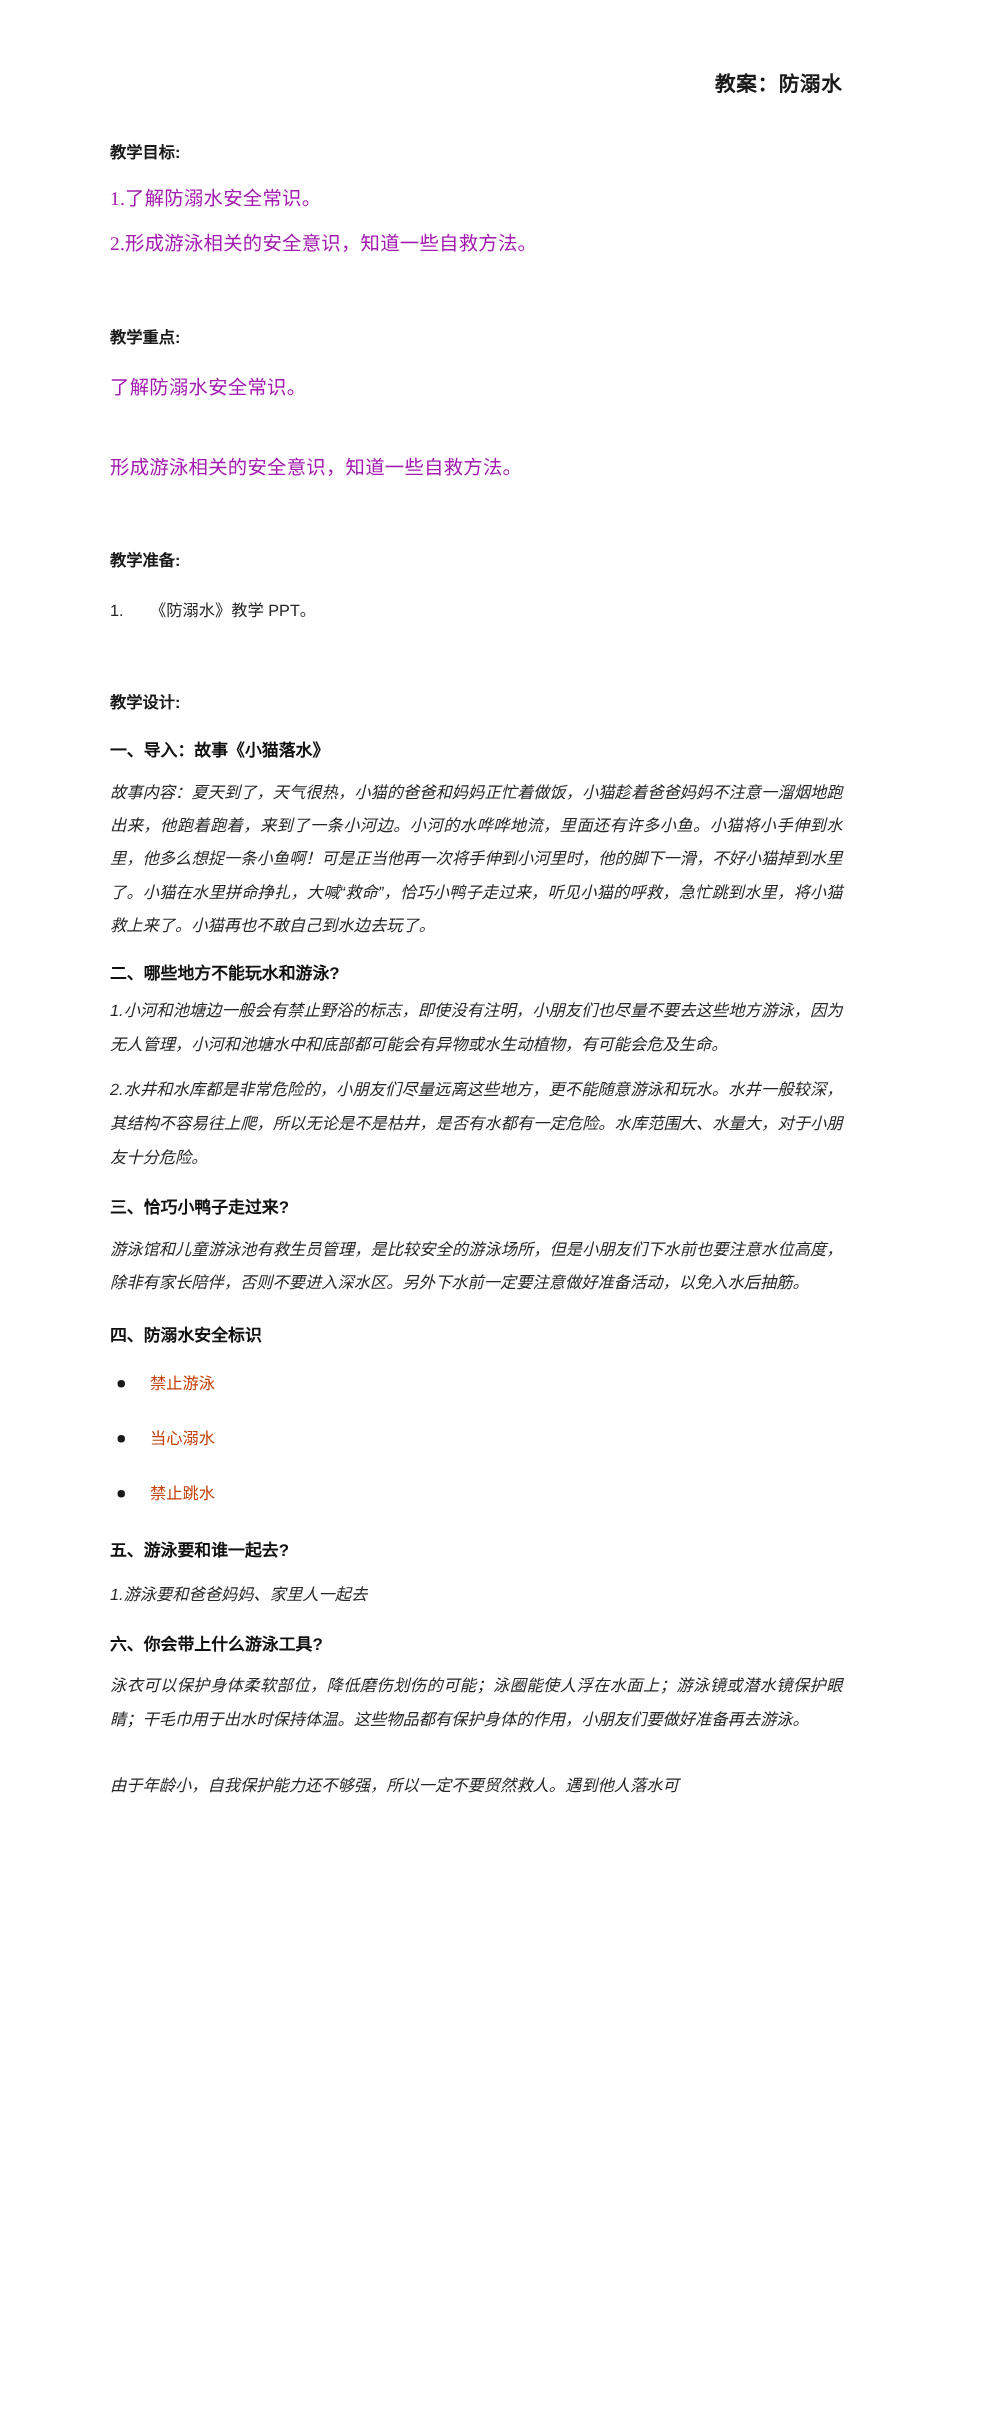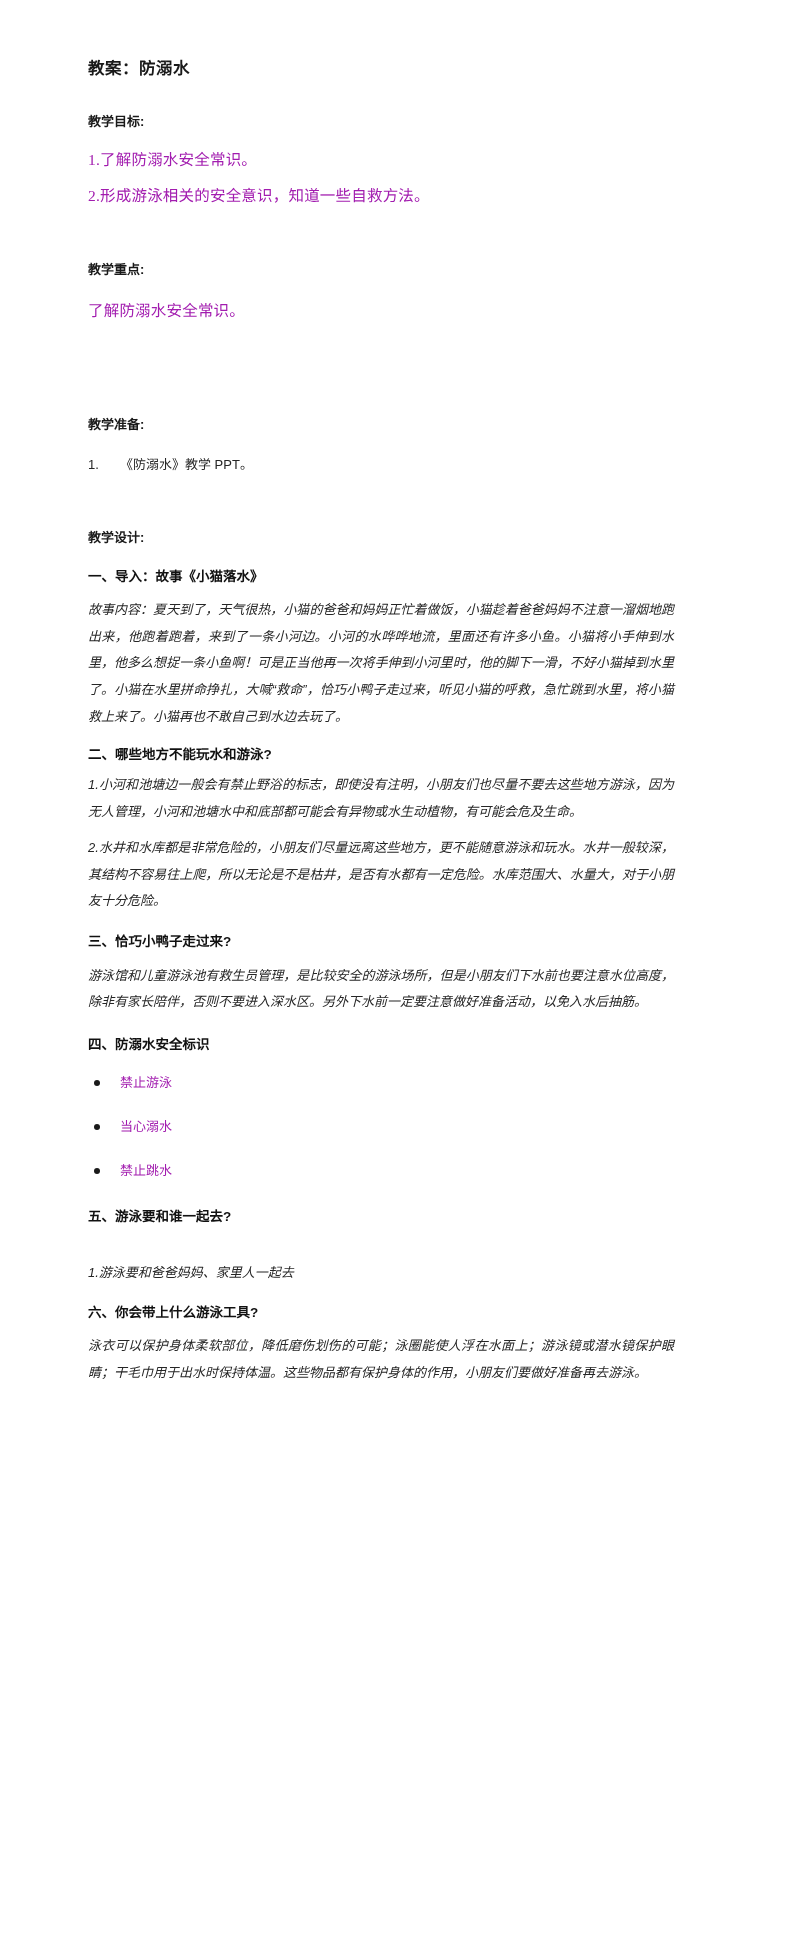--- a/index.html
+++ b/index.html
@@ -25,21 +25,21 @@
   }
   .doc-body {
     position: absolute;
     left: 88px;
     top: 0;
     width: 586px;
   }
 
   
   .doc-title {
-    text-align: left;
+    text-align: right;
     font-weight: bold;
     font-size: 16.5px;
     letter-spacing: 0.5px;
     color: #1a1a1a;
     margin: 0;
     padding-top: 57px;
     padding-bottom: 0;
     line-height: 1.4;
   }
 
@@ -67,21 +67,20 @@
     font-size: 13px;
     color: #262626;
     line-height: 2.05;
     margin: 0;
     text-align: justify;
     text-justify: inter-ideograph;
     font-style: italic;
   }
   .body-p.tight {
     line-height: 1.95;
-    margin-top: 21px;
   }
 
   
   .sec-head {
     font-weight: bold;
     font-size: 13.5px;
     color: #111111;
     line-height: 1.6;
     margin: 0;
   }
@@ -102,21 +101,21 @@
   .num-item .idx { width: 14px; flex: 0 0 auto; }
 
   
   .bullet-list {
     margin: 0;
     padding: 0;
     list-style: none;
   }
   .bullet-item {
     font-size: 13px;
-    color: #a21caf;
+    color: #c2410c;
     line-height: 1.7;
     display: flex;
     align-items: center;
     gap: 20px;
     padding-left: 6px;
   }
   .bullet-dot {
     width: 6px;
     height: 6px;
     border-radius: 50%;
@@ -155,20 +154,21 @@
 
     <div class="sp-52"></div>
 
     <div class="label-head">教学重点:</div>
     <div class="sp-20"></div>
     <div class="serif-gray">了解防溺水安全常识。</div>
 
     <div class="sp-20"></div>
 
     <div class="sp-20"></div>
+    <div class="serif-gray">形成游泳相关的安全意识，知道一些自救方法。</div>
 
     <div class="sp-52"></div>
 
     <div class="label-head">教学准备:</div>
     <div class="sp-18"></div>
     <ul class="num-list">
       <li class="num-item">
         <span class="idx">1.</span>
         <span>《防溺水》教学 PPT。</span>
       </li>
@@ -225,15 +225,16 @@
 
     <div class="sp-16"></div>
 
     <div class="sec-head">六、你会带上什么游泳工具?</div>
     <div class="sp-10"></div>
     <div class="body-p">泳衣可以保护身体柔软部位，降低磨伤划伤的可能；泳圈能使人浮在水面上；游泳镜或潜水镜保护眼睛；干毛巾用于出水时保持体温。这些物品都有保护身体的作用，小朋友们要做好准备再去游泳。</div>
 
     <div class="sp-16"></div>
 
     <div class="sp-10"></div>
+    <div class="body-p">由于年龄小，自我保护能力还不够强，所以一定不要贸然救人。遇到他人落水可</div>
 
   </div>
 </div>
 
 </body></html>

